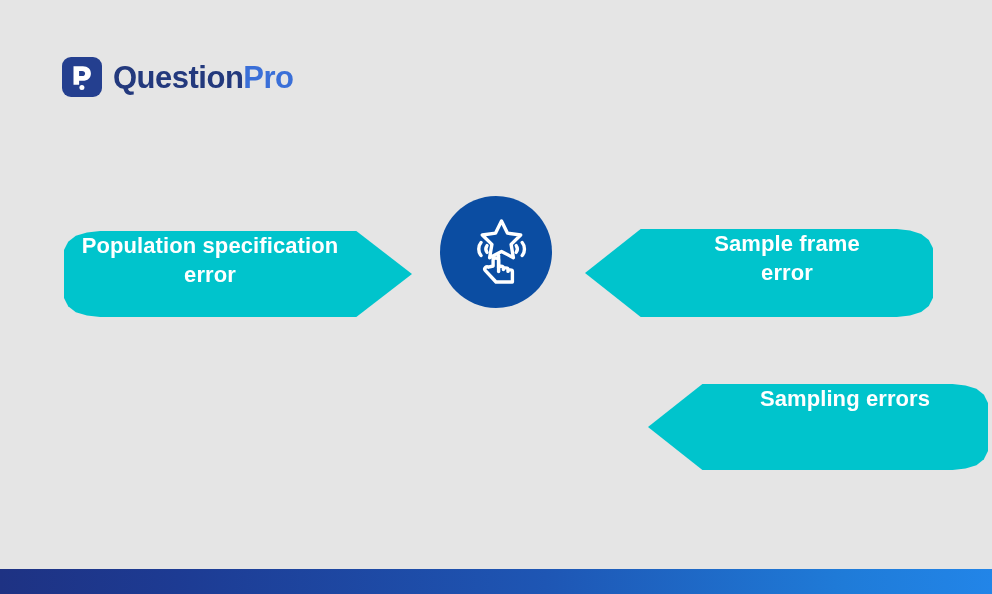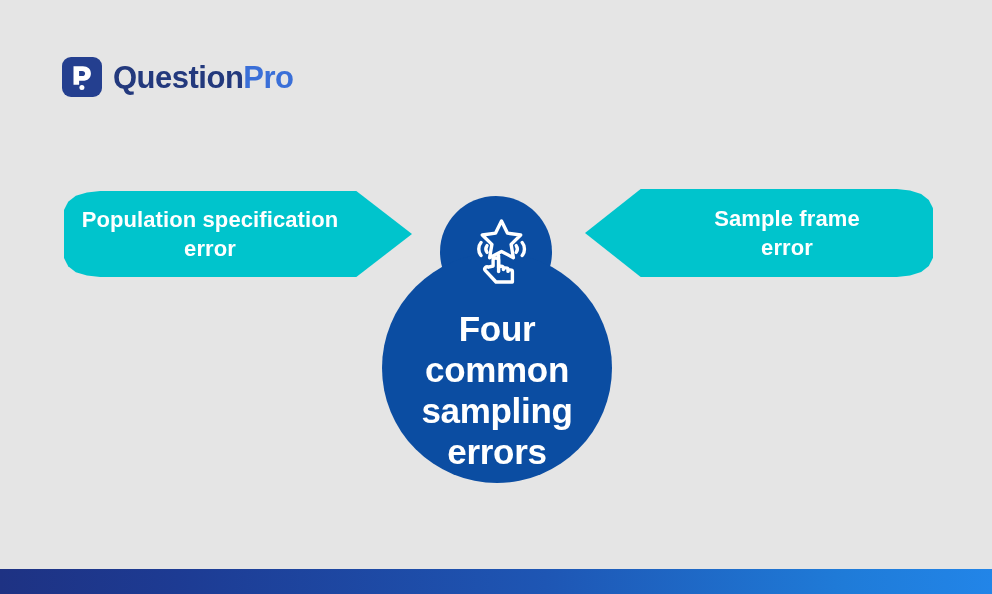--- a/index.html
+++ b/index.html
@@ -98,23 +98,23 @@
     letter-spacing: -0.3px;
     padding-top: 46px;
     width: 210px;
   }
 
   
   .banner {
     position: absolute;
     background: #00c4cc;
     display: flex;
-    align-items: center;
     z-index: 2;
     box-sizing: border-box;
+    margin-top: 40px;
   }
   .banner-text {
     color: #ffffff;
     font-size: 22px;
     font-weight: bold;
     line-height: 1.32;
     text-align: center;
     width: 100%;
     letter-spacing: 0.1px;
     white-space: pre-line;
@@ -200,20 +200,23 @@
     <div class="banner-text">Population specification
 error</div>
   </div>
 
   <div class="banner point-left" id="banner-top-right">
     <div class="banner-text">Sample frame
 error</div>
   </div>
 
 
+  <div class="banner point-left" id="banner-bottom-right">
+    <div class="banner-text">Sampling errors</div>
+  </div>
 
   <div class="hub-small"></div>
 
   <div class="hub-icon">
     <svg width="84" height="80" viewBox="0 0 84 80" aria-hidden="true">
       <g fill="none" stroke="#ffffff" stroke-width="3.4" stroke-linecap="round" stroke-linejoin="round">
 
         <path d="M46.5 7.0 L52.4 19.1 L65.7 21.0 L56.1 30.4 L58.4 43.7 L46.5 37.4 L34.6 43.7 L36.9 30.4 L27.3 21.0 L40.6 19.1 Z"></path>
 
         <path d="M43.6 41.5 L43.6 57.5"></path>
@@ -232,22 +235,16 @@
 
         <path d="M26.0 28.5 C23.0 32.0 23.0 38.0 26.0 41.5"></path>
         <path d="M32.0 31.6 C30.6 33.6 30.6 36.4 32.0 38.4"></path>
 
         <path d="M67.2 28.5 C70.2 32.0 70.2 38.0 67.2 41.5"></path>
         <path d="M61.2 31.6 C62.6 33.6 62.6 36.4 61.2 38.4"></path>
       </g>
     </svg>
   </div>
 
-  <div class="hub-big">
-    <div class="hub-title">Four
-common
-sampling
-errors</div>
-  </div>
 
   <div class="footer-bar"></div>
 
 </div>
 
 </body></html>

